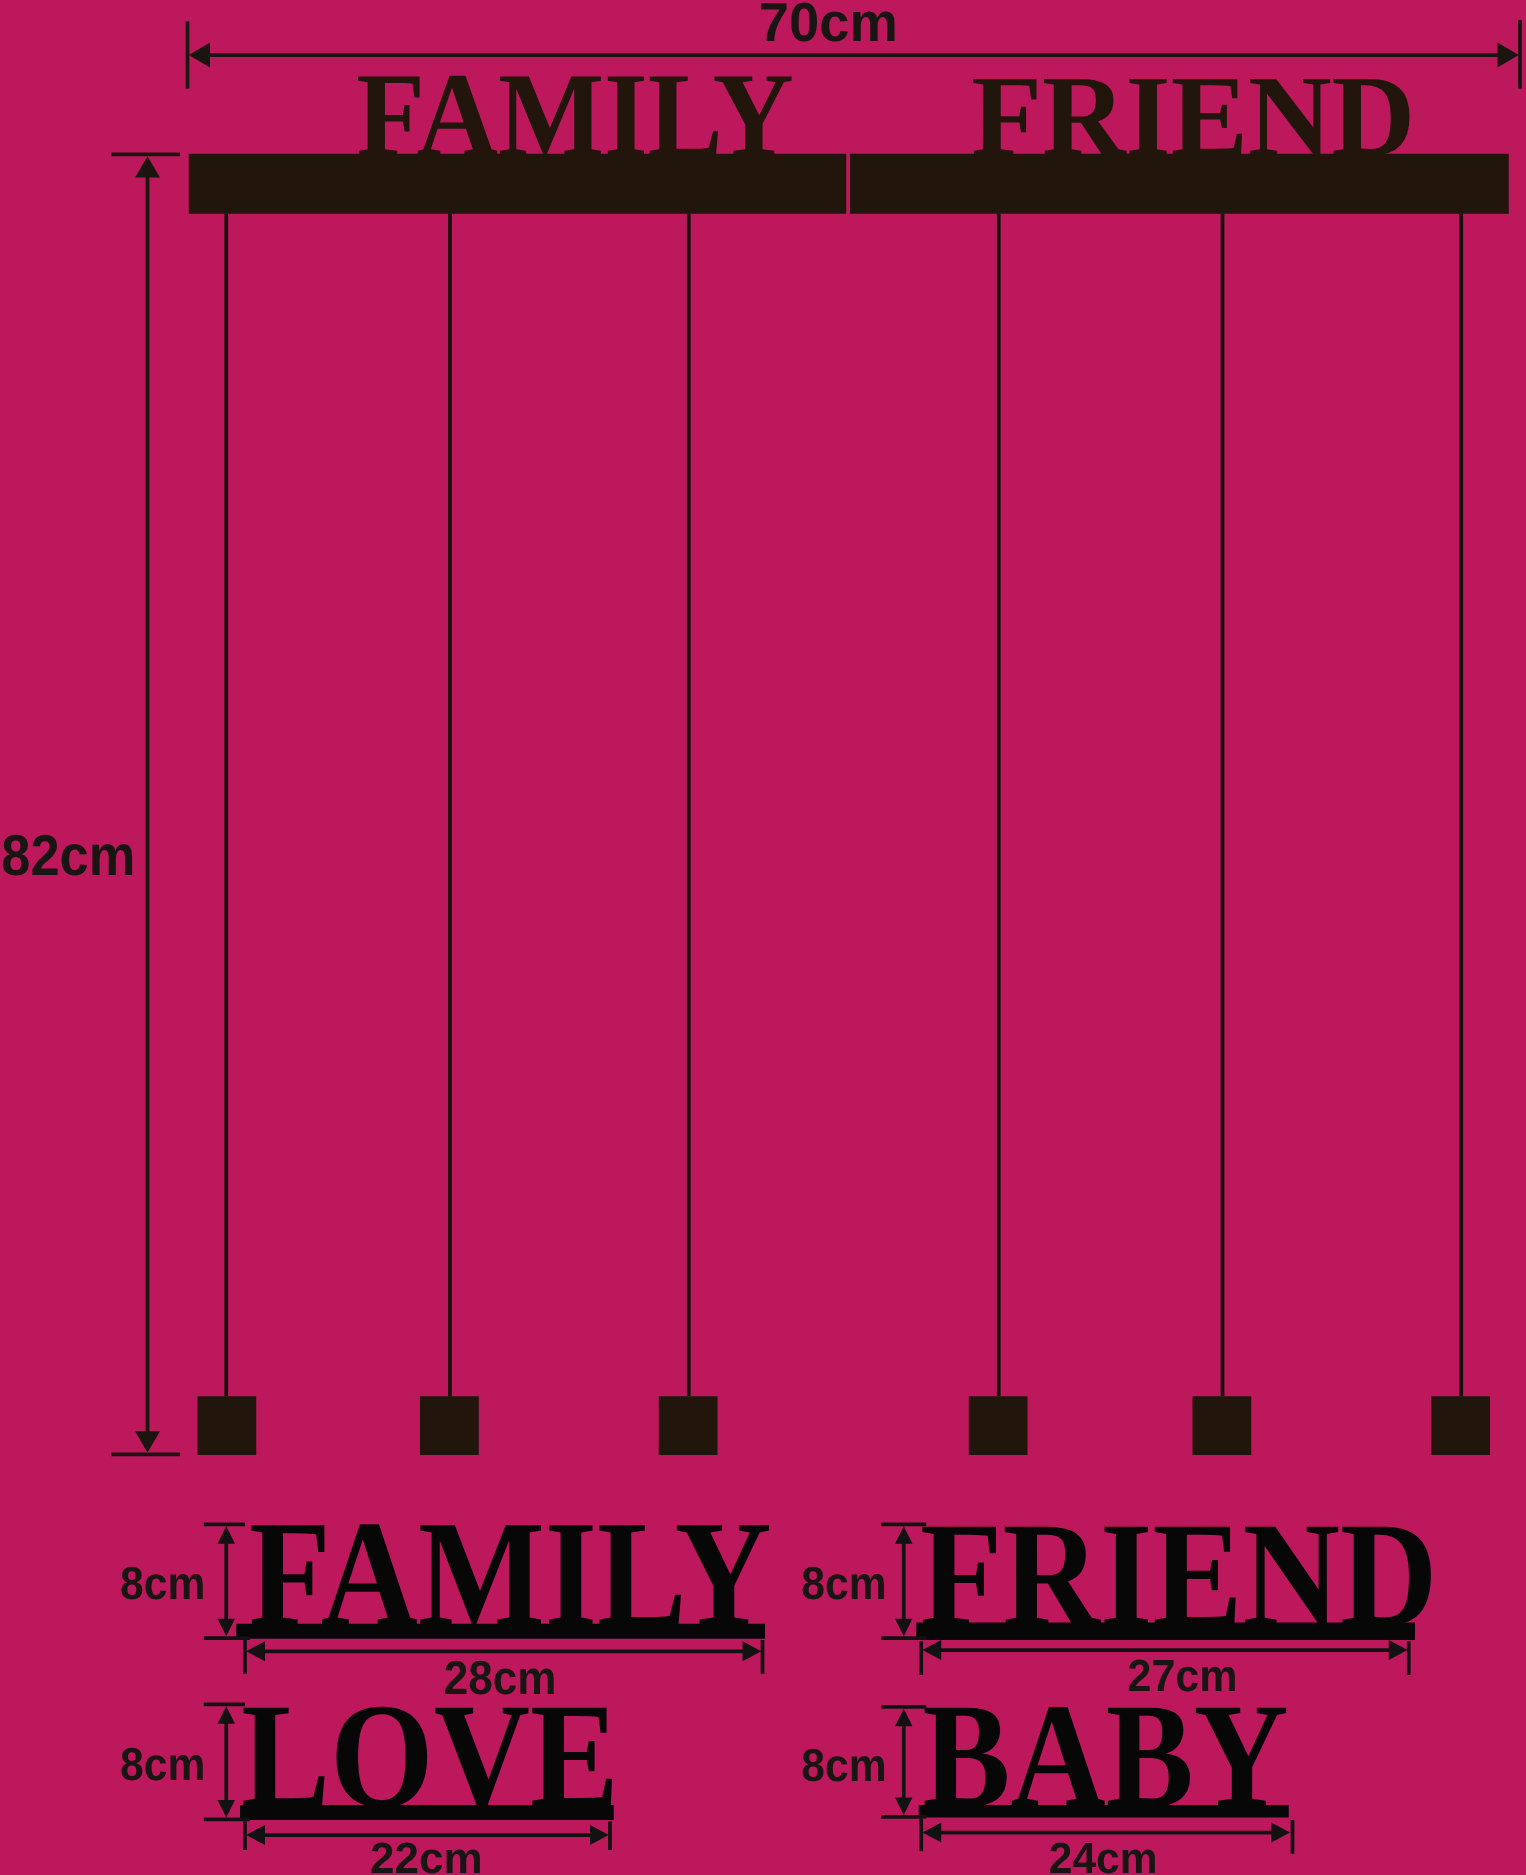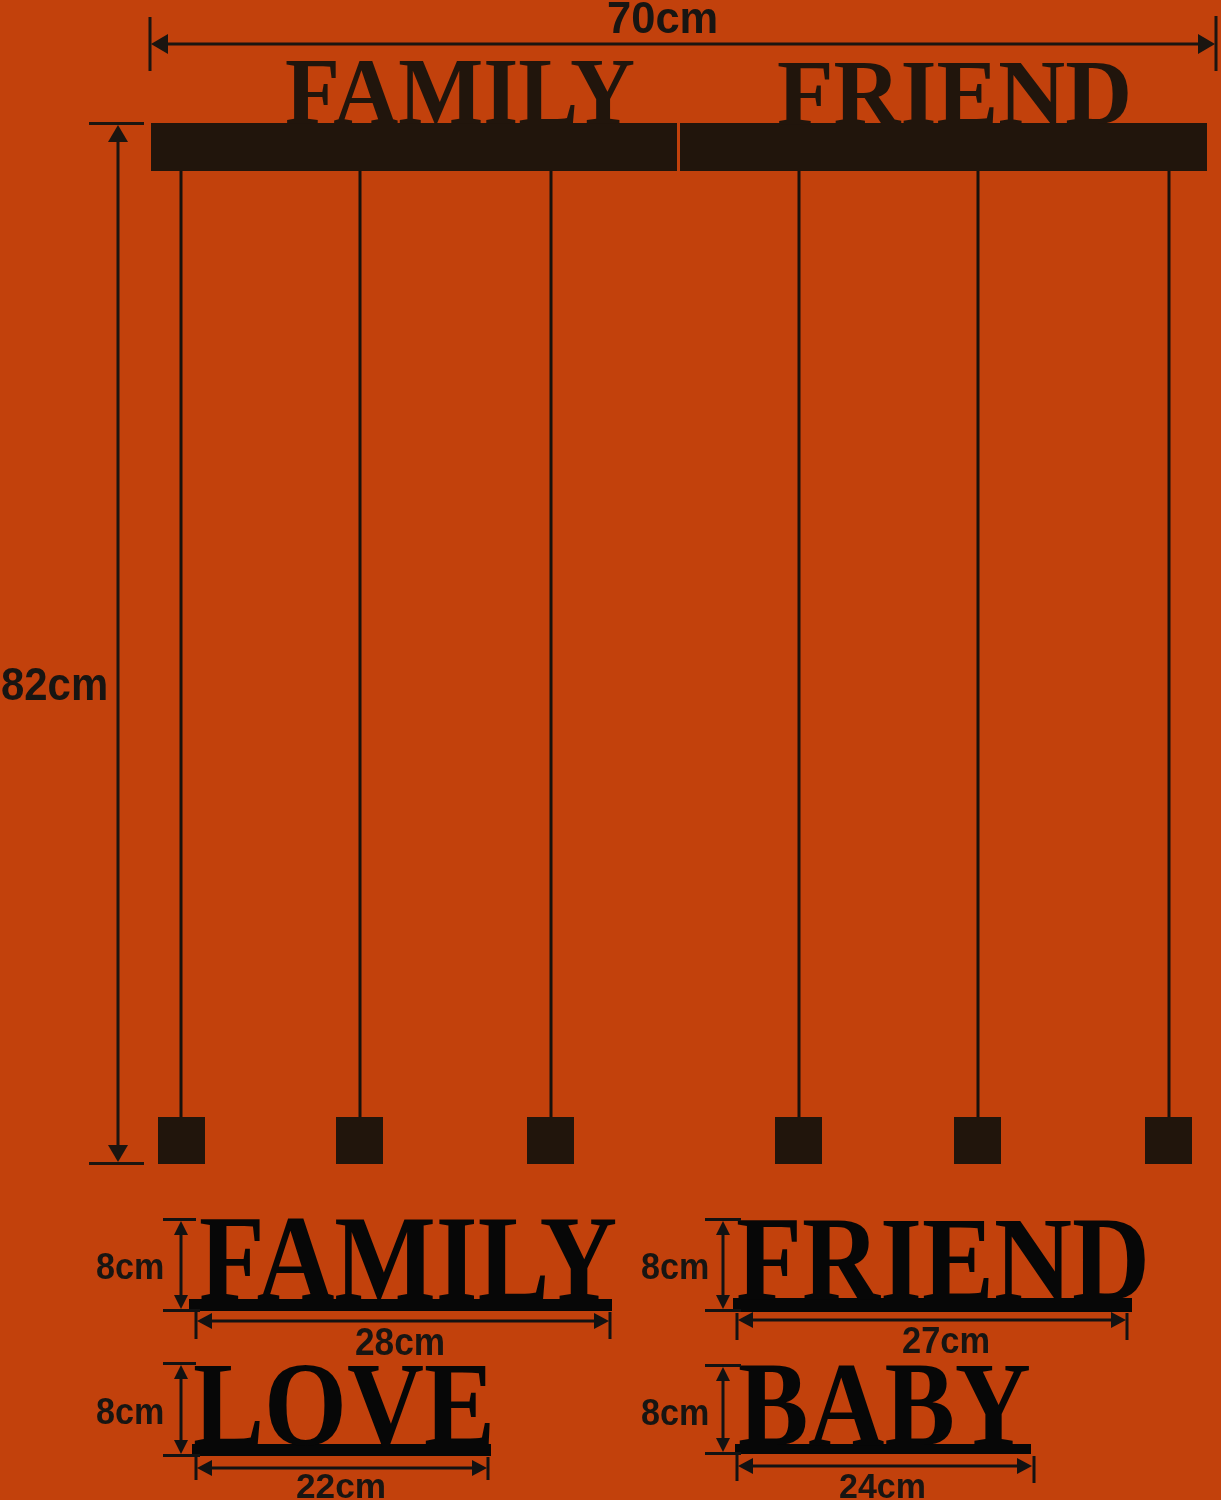--- a/index.html
+++ b/index.html
@@ -1,16 +1,16 @@
 <!DOCTYPE html>
 <html><head>
 <meta charset="utf-8">
 <style>
 html,body{margin:0;padding:0;background:#ffffff;}
-#page{position:relative;width:1221px;height:1500px;background:#c2410c;overflow:hidden;}
+#page{position:relative;width:1221px;height:1500px;background:#be185d;overflow:hidden;}
 svg{display:block;}
 </style>
 </head>
 <body>
 <div id="page">
 <svg width="1221" height="1500" viewBox="0 0 1221 1500">
 
   <g stroke="#1b1510" stroke-width="3" fill="none">
     <line x1="150" y1="17" x2="150" y2="71"></line>
     <line x1="1216" y1="16" x2="1216" y2="71"></line>

